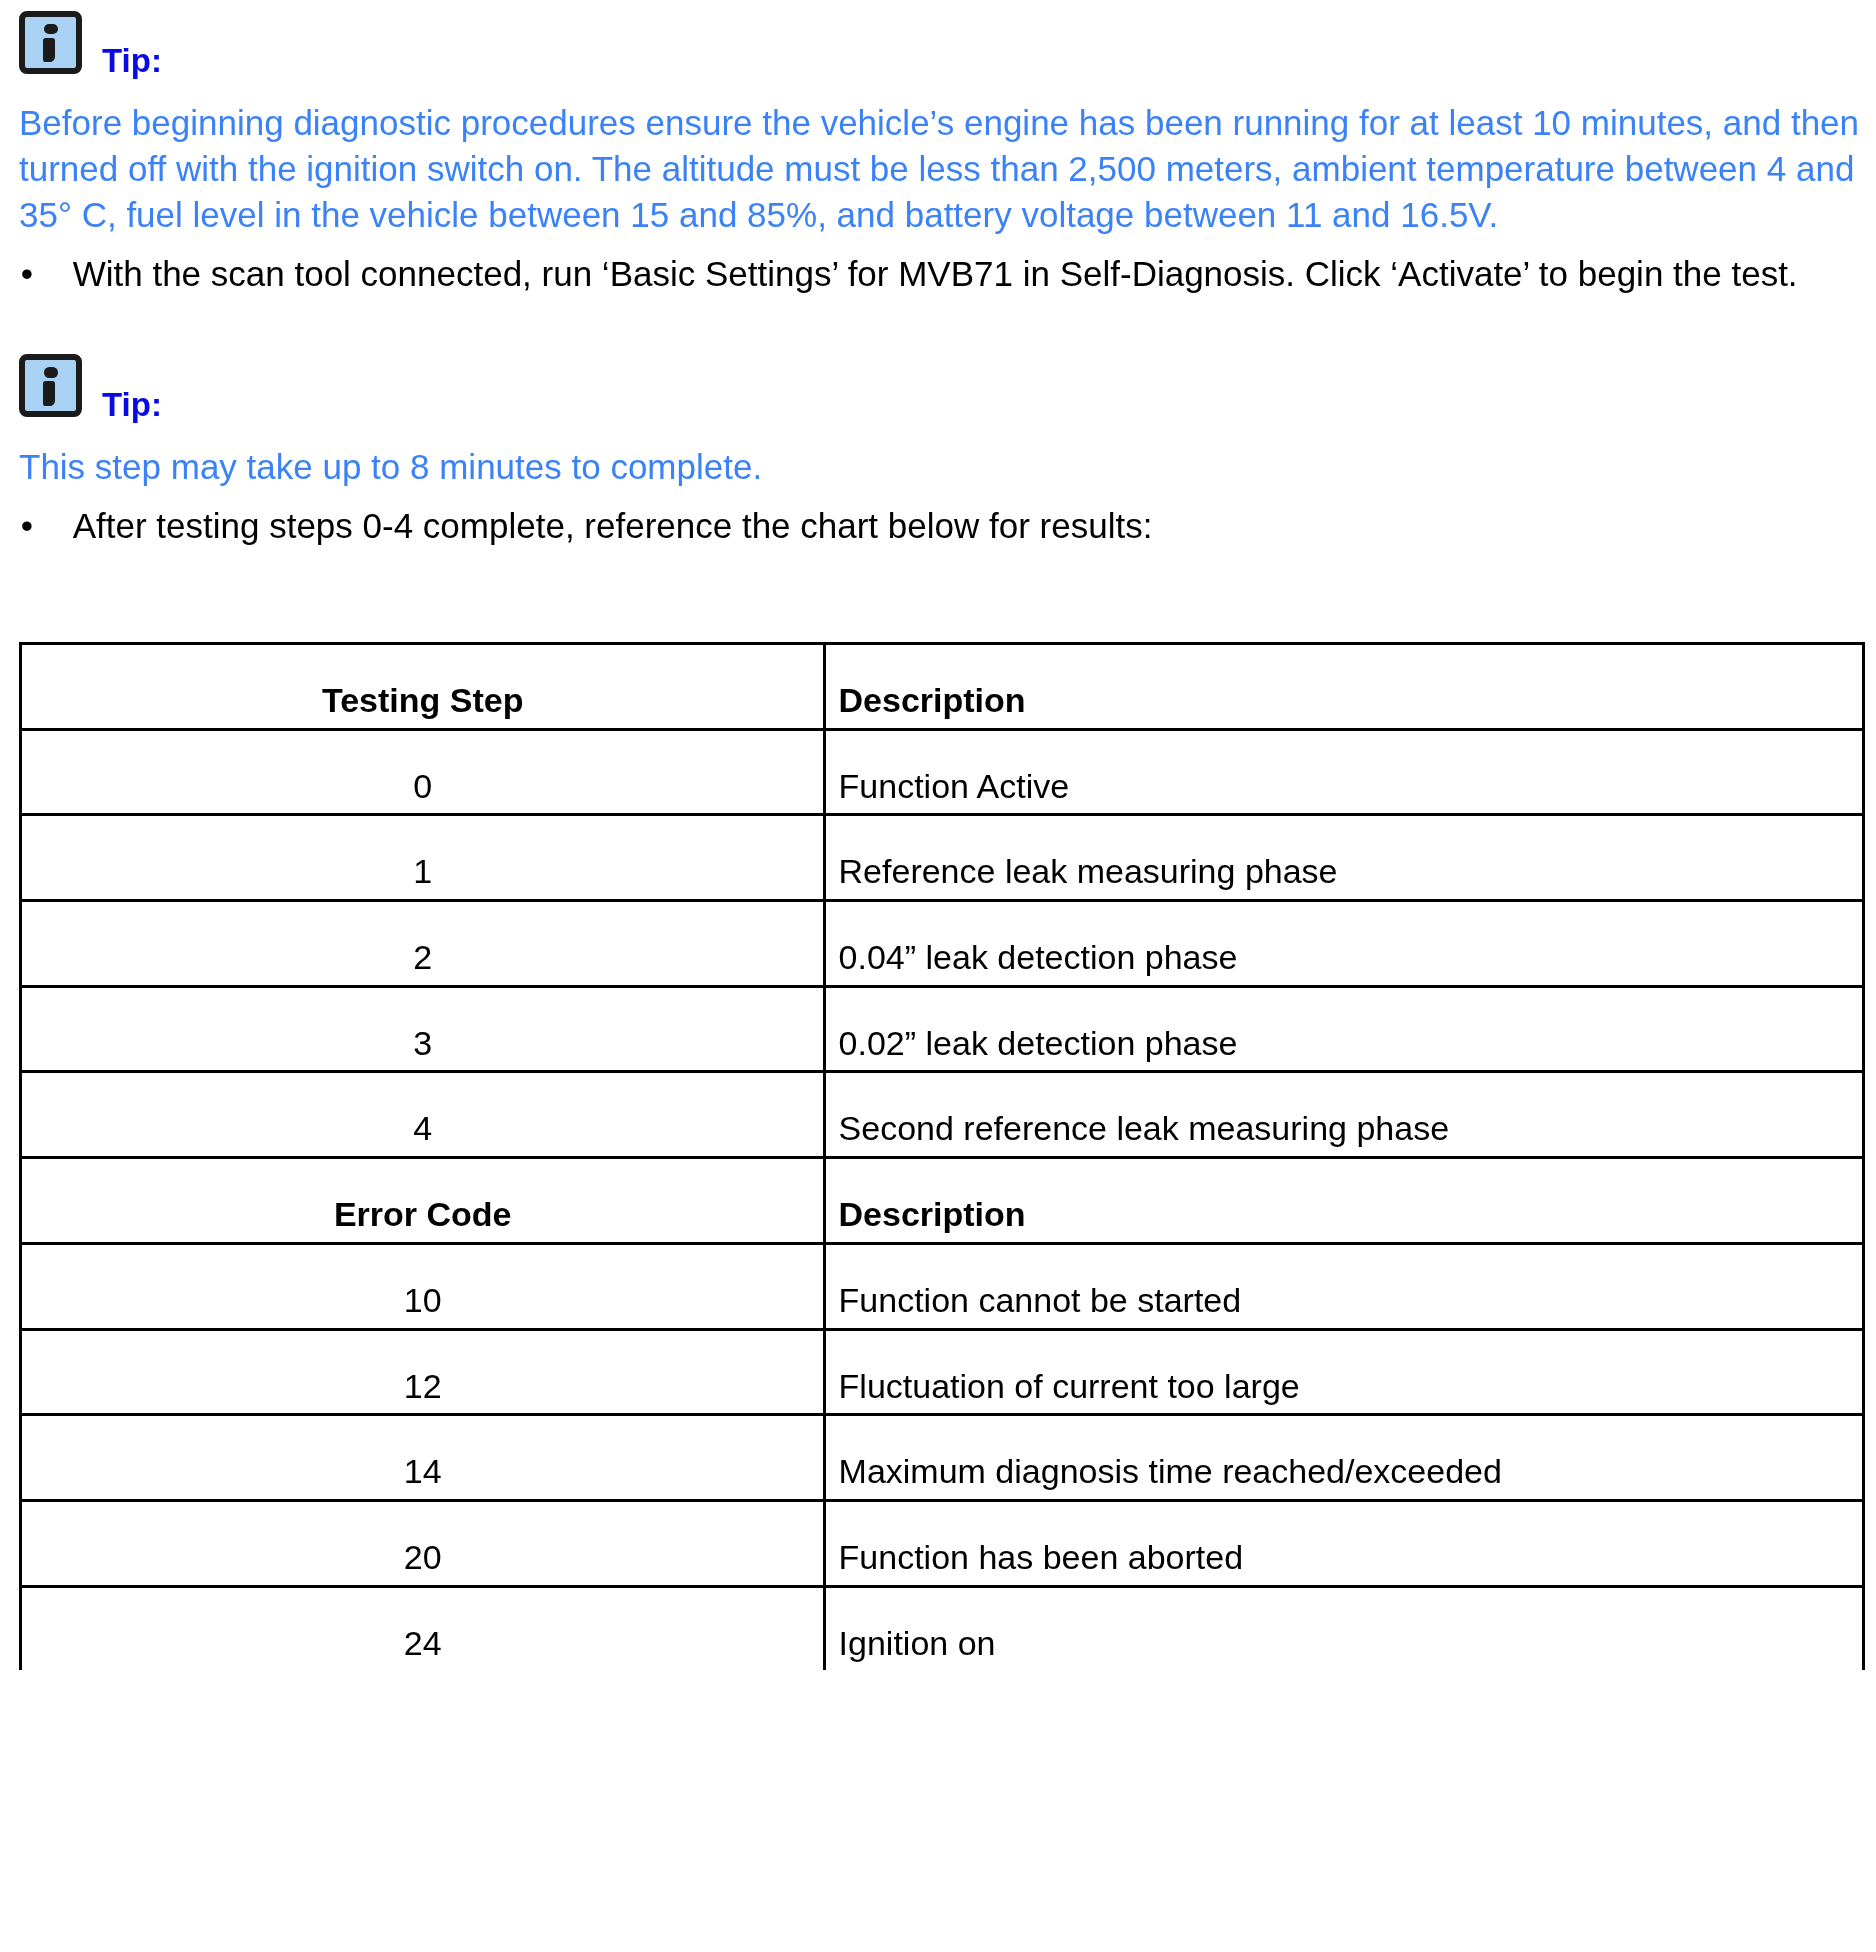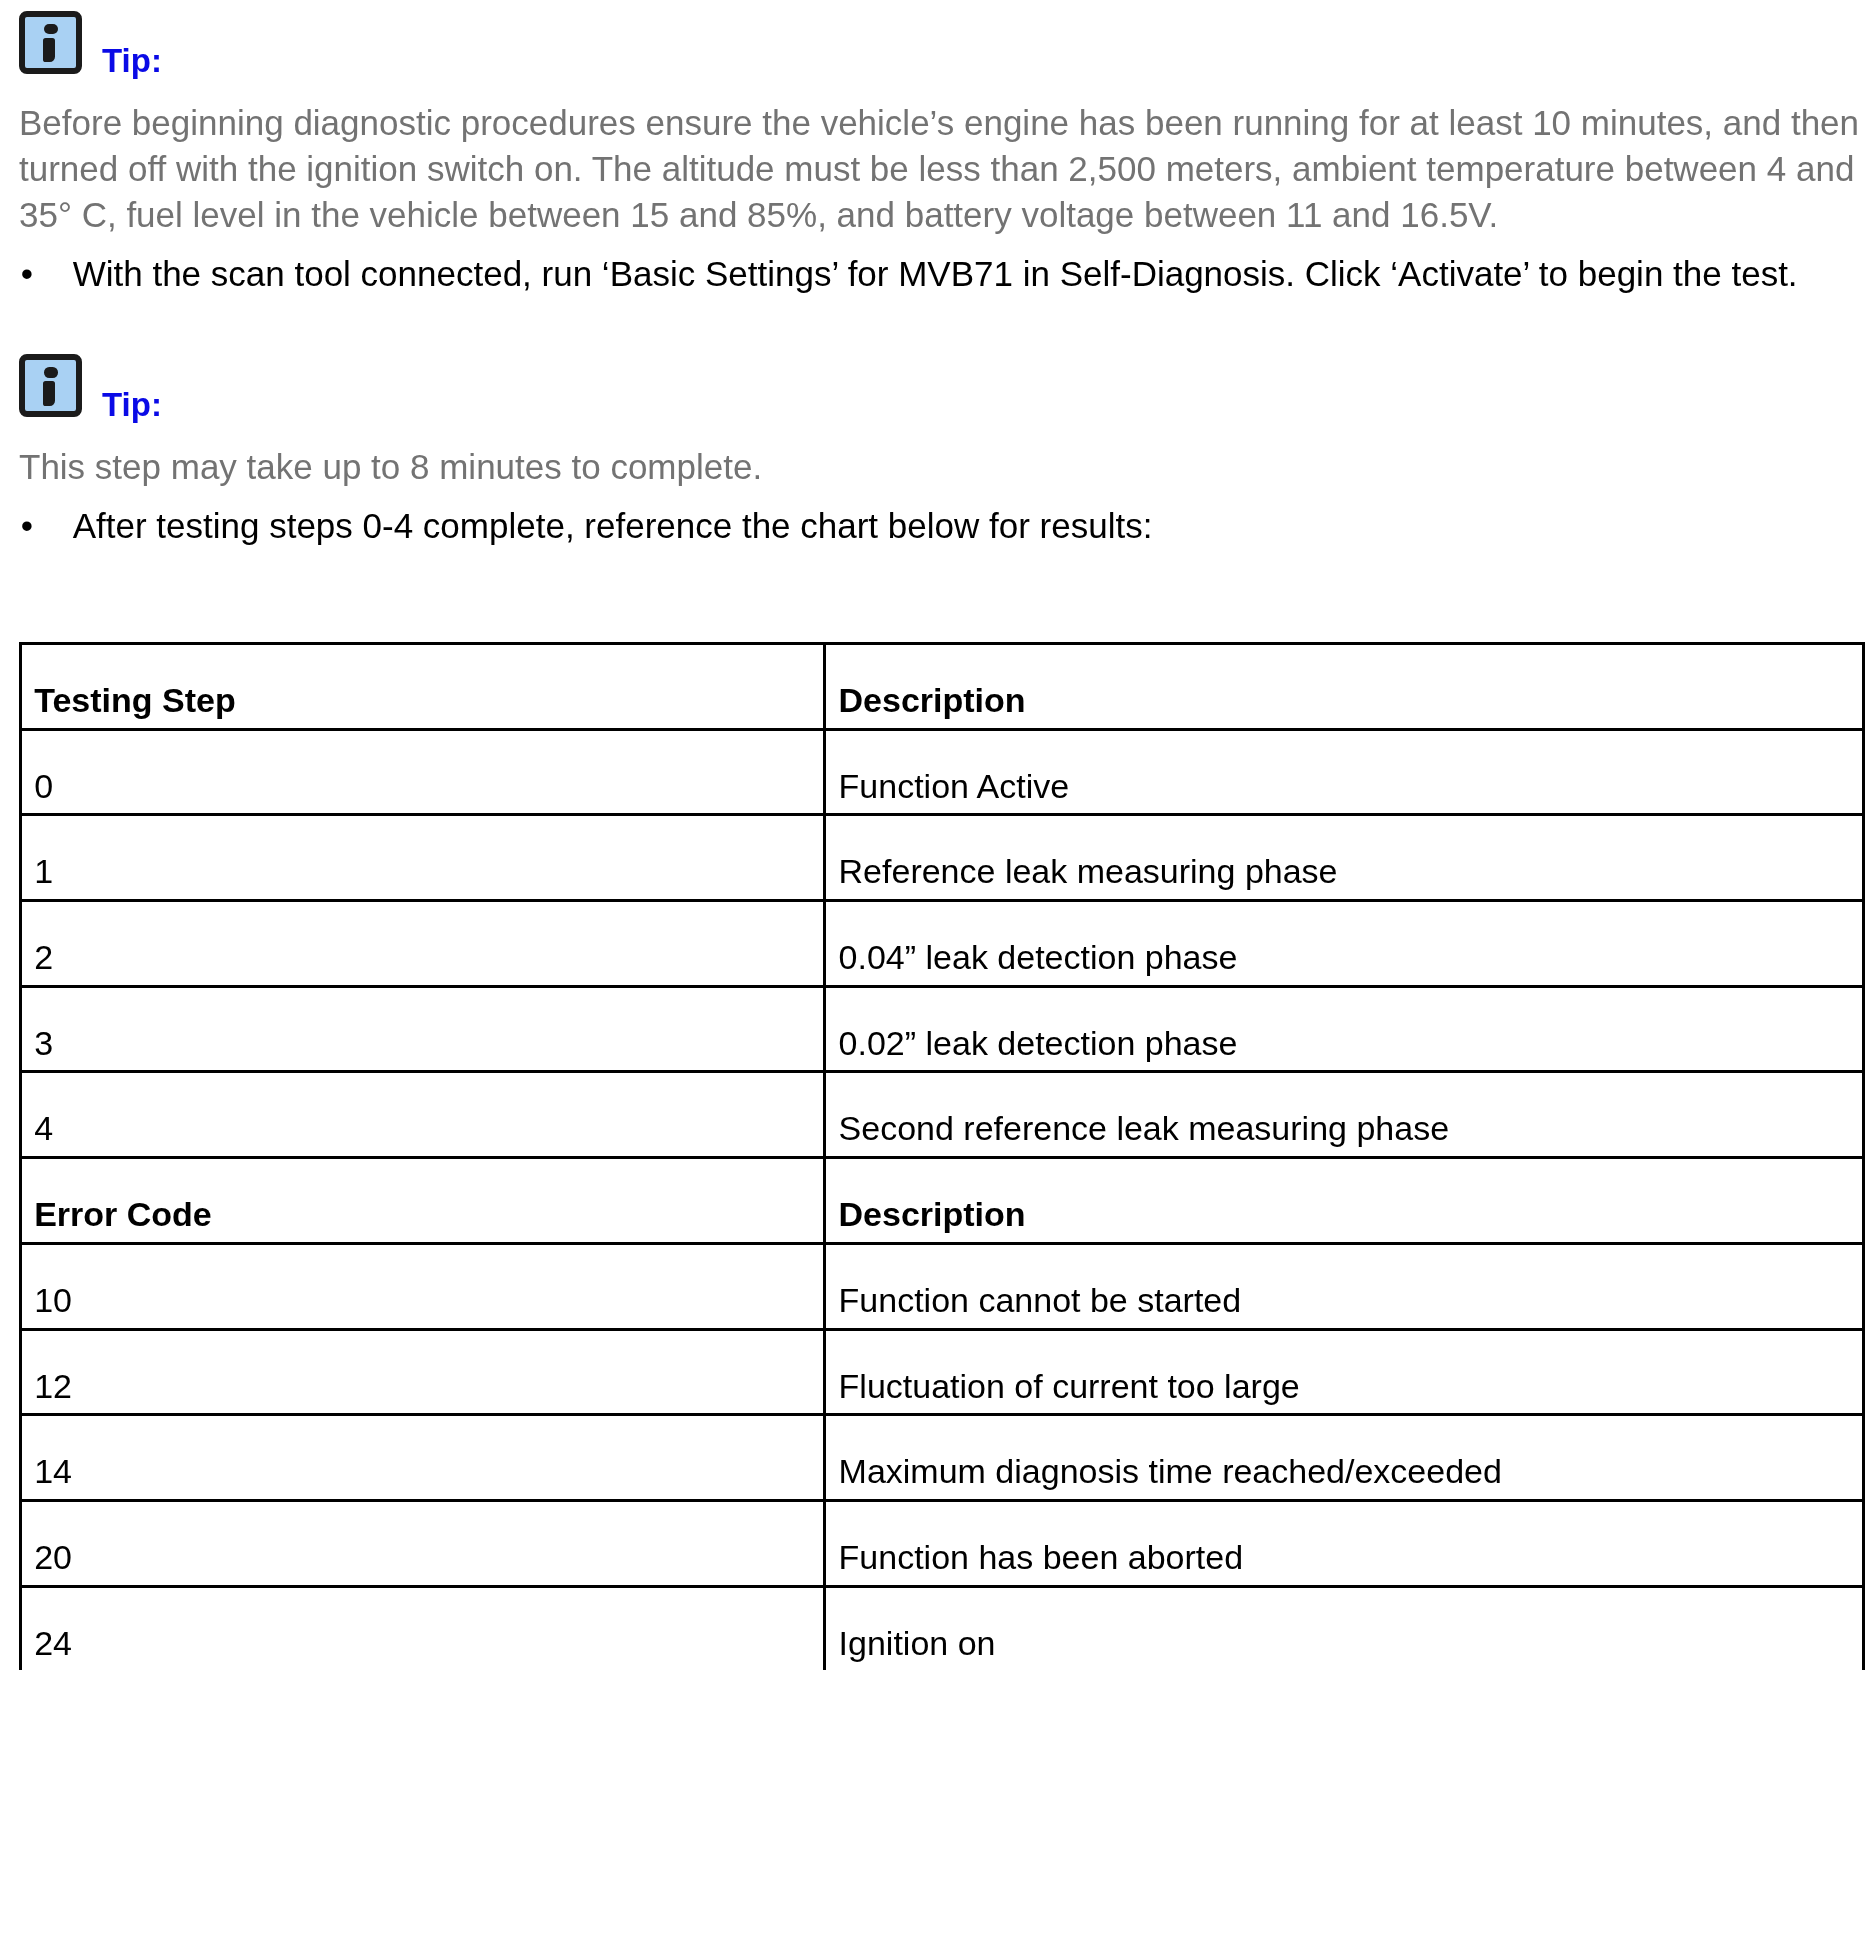--- a/index.html
+++ b/index.html
@@ -6,28 +6,28 @@
   body { width:1877px; height:1953px; overflow:hidden; position:relative;
          font-family:"Liberation Sans", sans-serif; color:#000; }
   .tip-head { position:absolute; left:19px; display:flex; align-items:flex-end; }
   .tip-icon { width:63px; height:63px; box-sizing:border-box; border:6.1px solid #1b1b1b;
               border-radius:7.9px; background:#a9d1f3; position:relative; }
   .tip-icon .dot { position:absolute; left:50%; top:7px; width:14px; height:10.5px; margin-left:-7px;
                    background:#1b1b1b; border-radius:5.2px; }
   .tip-icon .stem { position:absolute; left:50%; top:21px; width:12.2px; height:24.5px; margin-left:-7.9px;
                     background:#1b1b1b; border-radius:2.6px 2.6px 5.2px 2.6px; }
   .tip-label { font-weight:bold; color:#0a0ae6; font-size:33px; margin-left:20px; line-height:33px; margin-bottom:-3.5px; }
-  .blue-text { position:absolute; left:19px; color:#737373; font-size:35px; line-height:46px; width:1843px; }
+  .blue-text { position:absolute; left:19px; color:#3b82f6; font-size:35px; line-height:46px; width:1843px; }
   .bullet { position:absolute; left:19px; font-size:35px; line-height:42px; width:1834px; display:flex; }
   .bullet .dot-glyph { width:52px; flex:none; padding-left:1.7px; }
   .bullet .txt { flex:1; }
   table.results { position:absolute; left:19px; top:642px; width:1846px; border-collapse:collapse; }
   table.results td { border:3.5px solid #000; height:74px; vertical-align:bottom; padding:0 12.2px 8.7px 12.2px;
                      font-size:34px; line-height:37px; }
-  table.results td.c1 { width:777px; }
+  table.results td.c1 { width:777px;text-align:center; }
   table.results tr.hdr td { font-weight:bold; }
   table.results tr:last-child td { border-bottom:none; }
 </style>
 </head>
 <body>
 
 <div class="tip-head" style="top:10.5px;">
   <div class="tip-icon">
       <span class="dot"></span>
       <span class="stem"></span>

